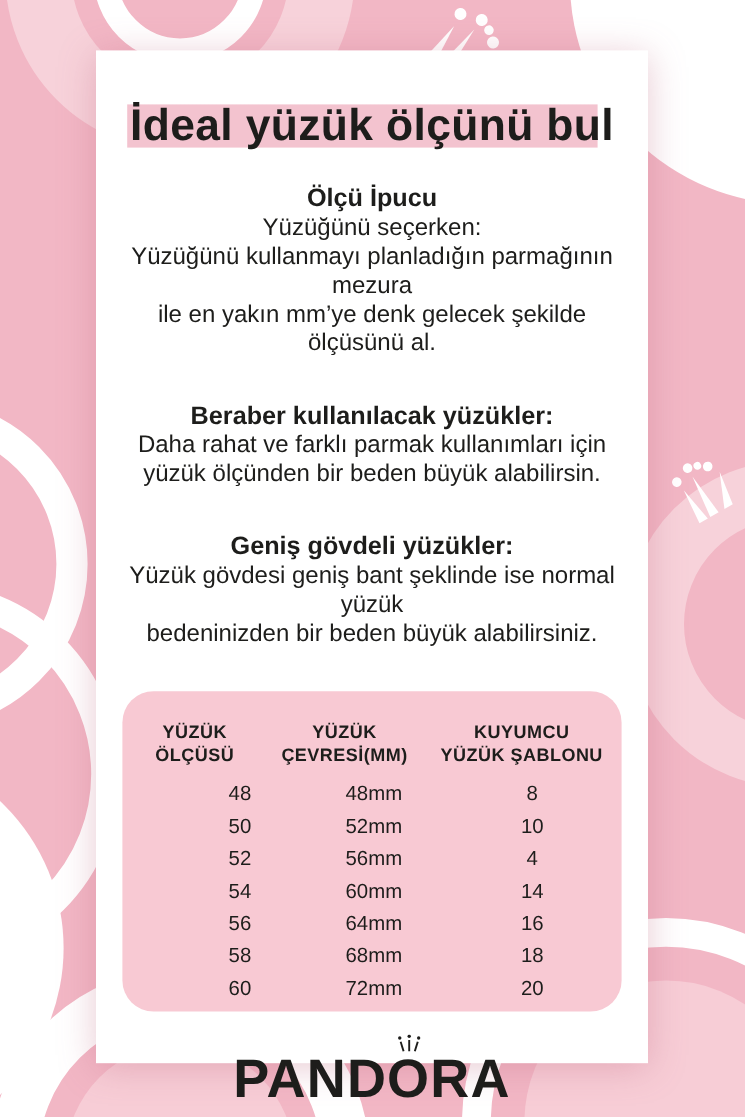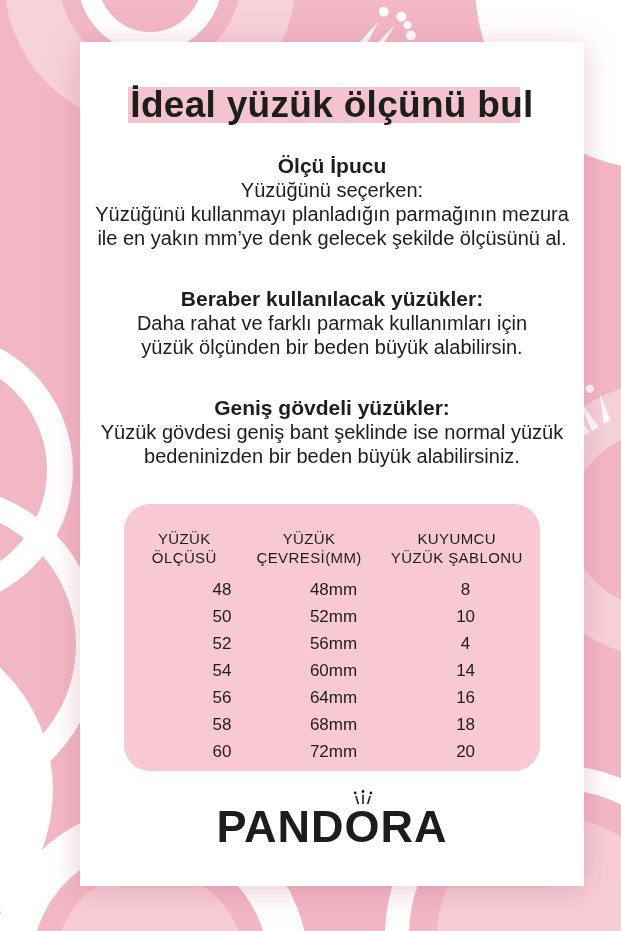--- a/index.html
+++ b/index.html
@@ -3,21 +3,21 @@
 <meta charset="utf-8">
 <style>
   html,body{margin:0;padding:0;}
   body{
     width:621px;height:931px;overflow:hidden;position:relative;
     font-family:"Liberation Sans",sans-serif;color:#1d1d1b;
     background:#f2b7c5;
   }
   .bg{position:absolute;left:0;top:0;width:621px;height:931px;display:block;}
   .card{
-    position:absolute;left:80px;top:42px;width:504px;height:844px;
+    position:absolute;left:80px;top:42px;width:460px;height:844px;
     background:#ffffff;box-sizing:border-box;padding:40px 10px 0;
     text-align:center;box-shadow:0 4px 28px rgba(190,100,125,.35);
   }
   h1{
     margin:0;font-size:37px;line-height:46px;font-weight:800;letter-spacing:.3px;
   }
   h1 .hl{
     background:linear-gradient(#f3c3cf,#f3c3cf) no-repeat;
     background-size:calc(100% - 16px) 36px;background-position:0 3px;
     padding:0 2px;
@@ -25,21 +25,21 @@
   section{margin:37px 0 0;}
   section.first{margin-top:26px;}
   h2{margin:0;font-size:21px;line-height:24px;font-weight:bold;}
   p{margin:0;font-size:20px;line-height:24px;}
   .pre{white-space:pre-line;}
   .panel{
     margin:36px auto 0;width:416px;height:267px;box-sizing:border-box;
     background:#f8c9d3;border-radius:26px;padding-top:25px;
   }
   .thead,.tr{display:grid;grid-template-columns:29% 31% 40%;}
-  .th{font-size:15px;line-height:19px;font-weight:normal;letter-spacing:.4px;}
+  .th{font-size:15px;line-height:19px;font-weight:bold;letter-spacing:.4px;}
   .tbody{margin-top:9px;padding-left:44px;}
   .tr{font-size:17px;line-height:27px;}
   .logo{
     margin-top:30px;display:flex;justify-content:center;
     font-size:45px;font-weight:bold;letter-spacing:1px;line-height:52px;
   }
   .o-wrap{position:relative;display:inline-block;}
   .o-crown{
     position:absolute;top:-11px;left:50%;transform:translateX(-50%);
     width:22px;height:15px;

